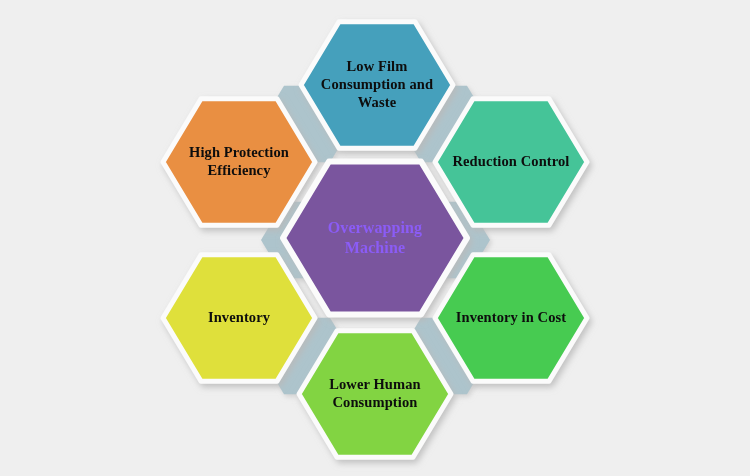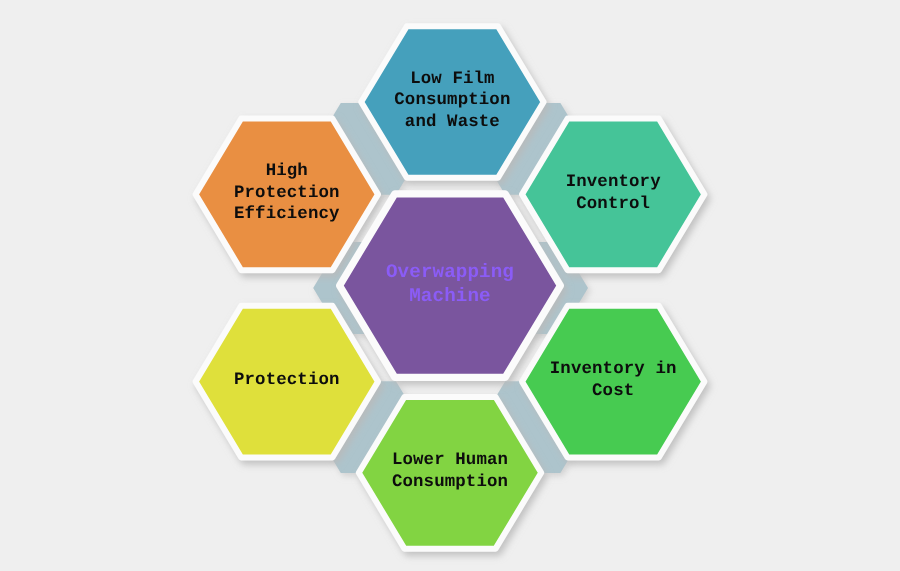--- a/index.html
+++ b/index.html
@@ -10,21 +10,20 @@
     width: 750px;
     height: 476px;
     background: #efefef;
     font-family: "Liberation Serif", "DejaVu Serif", serif;
     overflow: hidden;
   }
   #stage {
     position: relative;
     width: 618px;
     height: 476px;
-    font-family: Liberation Mono, monospace;
   }
   #hexlayer {
     position: absolute;
     left: 0;
     top: 0;
     width: 750px;
     height: 476px;
   }
   .hex-label {
     position: absolute;
@@ -69,20 +68,20 @@
         <polygon points="451.00,394.00 413.00,457.19 337.00,457.19 299.00,394.00 337.00,330.81 413.00,330.81" fill="#82d443" stroke="#fbfbfb" stroke-width="5" stroke-linejoin="round" filter="url(#hexshadow)"></polygon>
         <polygon points="315.00,318.00 277.00,381.19 201.00,381.19 163.00,318.00 201.00,254.81 277.00,254.81" fill="#dfe03b" stroke="#fbfbfb" stroke-width="5" stroke-linejoin="round" filter="url(#hexshadow)"></polygon>
         <polygon points="315.00,162.00 277.00,225.19 201.00,225.19 163.00,162.00 201.00,98.81 277.00,98.81" fill="#e98f42" stroke="#fbfbfb" stroke-width="5" stroke-linejoin="round" filter="url(#hexshadow)"></polygon>
       </g>
     <g id="center-group">
         <polygon points="467.00,238.00 421.00,314.49 329.00,314.49 283.00,238.00 329.00,161.51 421.00,161.51" fill="#7a559e" stroke="#fbfbfb" stroke-width="6" stroke-linejoin="round" filter="url(#hexshadow)"></polygon>
       </g>
   </svg>
   <div id="labels">
       <div class="hex-label lbl-outer" style="left: 318.1px; top: 39.4px; width: 117.8px; height: 91.2px; color: rgb(13, 13, 13);">Low Film Consumption and Waste</div>
-      <div class="hex-label lbl-outer" style="left: 452.1px; top: 116.4px; width: 117.8px; height: 91.2px; color: rgb(13, 13, 13);">Inventory Control</div>
+      <div class="hex-label lbl-outer" style="left: 452.1px; top: 116.4px; width: 117.8px; height: 91.2px; color: rgb(13, 13, 13);">Reduction Control</div>
       <div class="hex-label lbl-outer" style="left: 452.1px; top: 272.4px; width: 117.8px; height: 91.2px; color: rgb(13, 13, 13);">Inventory in Cost</div>
       <div class="hex-label lbl-outer" style="left: 316.1px; top: 348.4px; width: 117.8px; height: 91.2px; color: rgb(13, 13, 13);">Lower Human Consumption</div>
-      <div class="hex-label lbl-outer" style="left: 180.1px; top: 272.4px; width: 117.8px; height: 91.2px; color: rgb(13, 13, 13);">Protection</div>
+      <div class="hex-label lbl-outer" style="left: 180.1px; top: 272.4px; width: 117.8px; height: 91.2px; color: rgb(13, 13, 13);">Inventory</div>
       <div class="hex-label lbl-outer" style="left: 180.1px; top: 116.4px; width: 117.8px; height: 91.2px; color: rgb(13, 13, 13);">High Protection Efficiency</div>
       <div class="hex-label lbl-center" style="left: 303.7px; top: 182.8px; width: 142.6px; height: 110.4px; color: #8b5cf6;">Overwapping Machine</div>
     </div>
 </div>
 
 </body></html>

